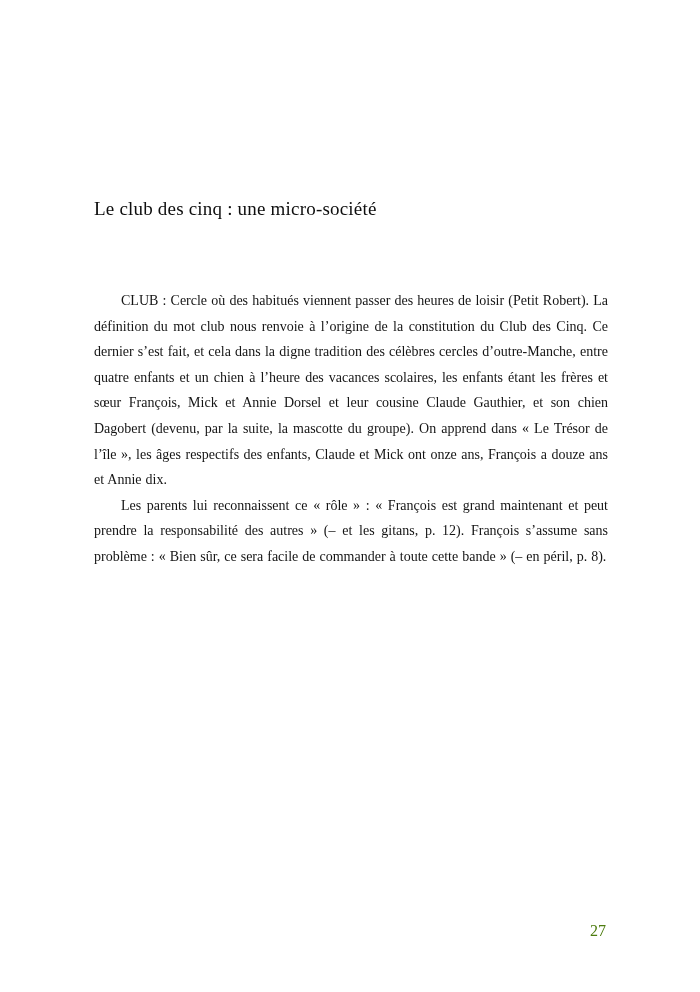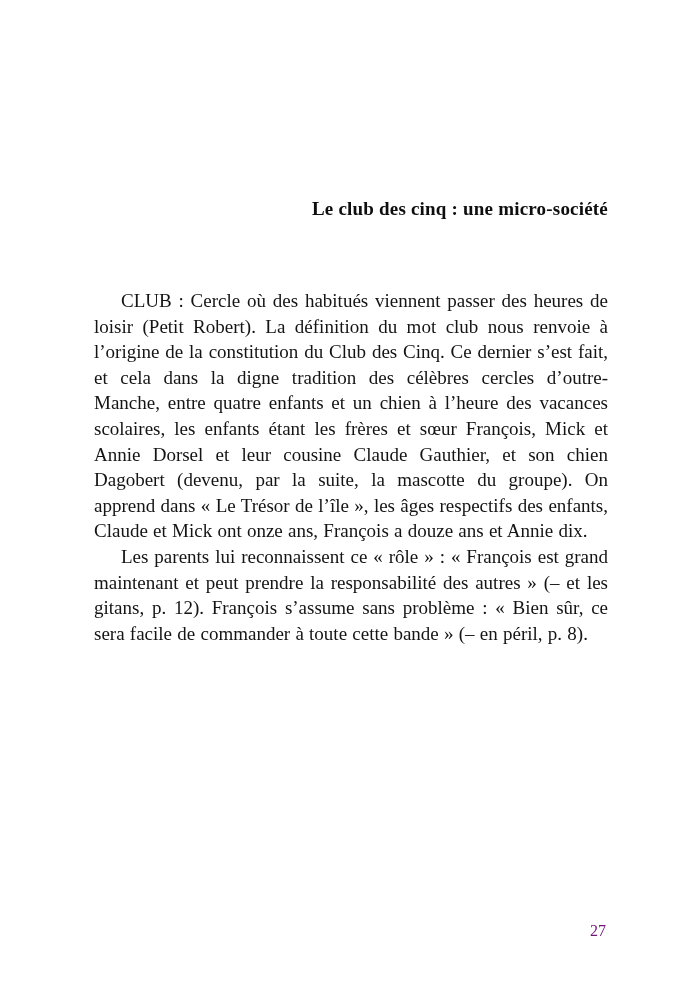--- a/index.html
+++ b/index.html
@@ -18,42 +18,42 @@
       position: relative;
       width: 700px;
       height: 992px;
       box-sizing: border-box;
       background: #ffffff;
       padding: 196px 92px 0 94px;
       overflow: hidden;
     }
     .book-title {
       margin: 0 0 66px 0;
-      text-align: right;
-      font-weight: bold;
+      text-align: left;
+      font-weight: normal;
       font-size: 19px;
       letter-spacing: 0.2px;
       line-height: 26px;
       color: #0e0e0e;
     }
     .body-text p {
       margin: 0;
-      font-size: 19px;
+      font-size: 14px;
       line-height: 25.6px;
       text-align: justify;
       text-indent: 27px;
       word-spacing: 0.5px;
       color: #141414;
     }
     .page-number {
       position: absolute;
       right: 94px;
       bottom: 52px;
       font-size: 16px;
-      color: #701a75;
+      color: #4d7c0f;
     }
   </style>
 </head>
 <body>
 
 <div class="page">
 
   <h1 class="book-title">Le club des cinq : une micro-société</h1>
 
   <div class="body-text">

